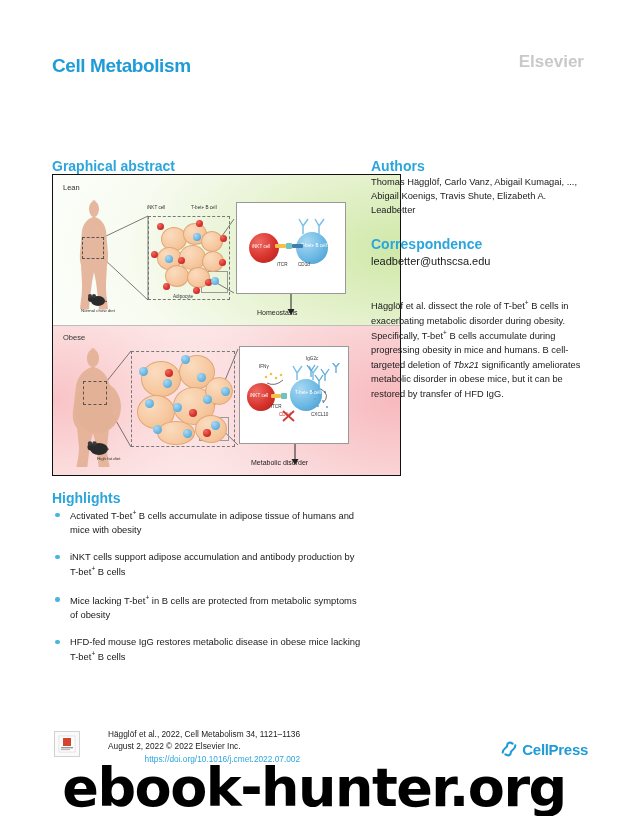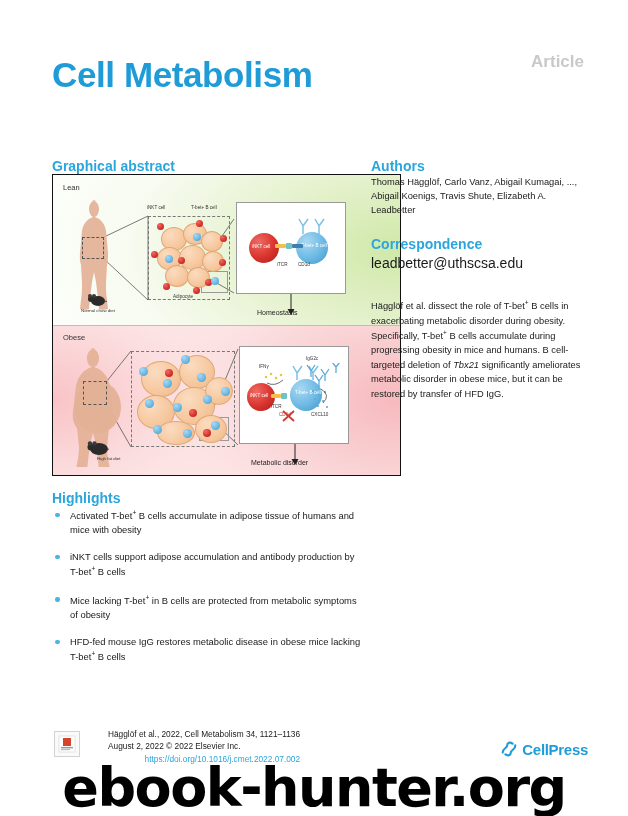--- a/index.html
+++ b/index.html
@@ -9,21 +9,21 @@
     background:#ffffff;
     font-family:"Liberation Sans", sans-serif;
     position:relative;
     overflow:hidden;
   }
   .page { position:relative; width:628px; height:816px; }
 
   
   .journal {
     position:absolute; left:52px; top:55px;
-    font-size:35px; font-weight:bold; color:#1f9cd7;
+    font-size:19px; font-weight:bold; color:#1f9cd7;
     letter-spacing:-0.4px;
   }
   .article-tag {
     position:absolute; right:44px; top:52px;
     font-size:17px; font-weight:bold; color:#c9c9c9;
   }
   .title {
     position:absolute; left:52px; top:98px; width:480px;
     font-size:17.5px; font-weight:bold; color:#111; line-height:1.33;
     letter-spacing:-0.2px;
@@ -113,21 +113,21 @@
   
   .rcol { position:absolute; left:371px; width:212px; }
   #authors-head { top:158px; }
   .authors-body {
     position:absolute; left:371px; top:176px; width:215px;
     font-size:9.3px; color:#1a1a1a; line-height:1.5;
   }
   #corr-head { top:236px; }
   .corr-body {
     position:absolute; left:371px; top:253px; width:212px;
-    font-size:14px; color:#1a1a1a; line-height:1.5;
+    font-size:11px; color:#1a1a1a; line-height:1.5;
   }
   #brief-head { top:281px; }
   .brief-body {
     position:absolute; left:371px; top:298px; width:213px;
     font-size:9.3px; color:#1a1a1a; line-height:1.55;
   }
   .brief-body i { font-style:italic; }
   .brief-body sup { font-size:6.5px; vertical-align:super; }
 
   
@@ -169,21 +169,21 @@
     letter-spacing:-1.5px; z-index:50;
     font-family:"DejaVu Sans", sans-serif;
   }
 </style>
 </head>
 <body>
 
 <div class="page">
 
   <div class="journal">Cell Metabolism</div>
-  <div class="article-tag">Article</div>
+  <div class="article-tag">Elsevier</div>
 
 
   <div class="sec-head" id="ga-head" style="position:absolute;">Graphical abstract</div>
   <div class="ga-rule"></div>
 
   <div class="ga-box">
 
     <div class="ga-panel panel-lean">
       <div class="panel-label">Lean</div>
 

